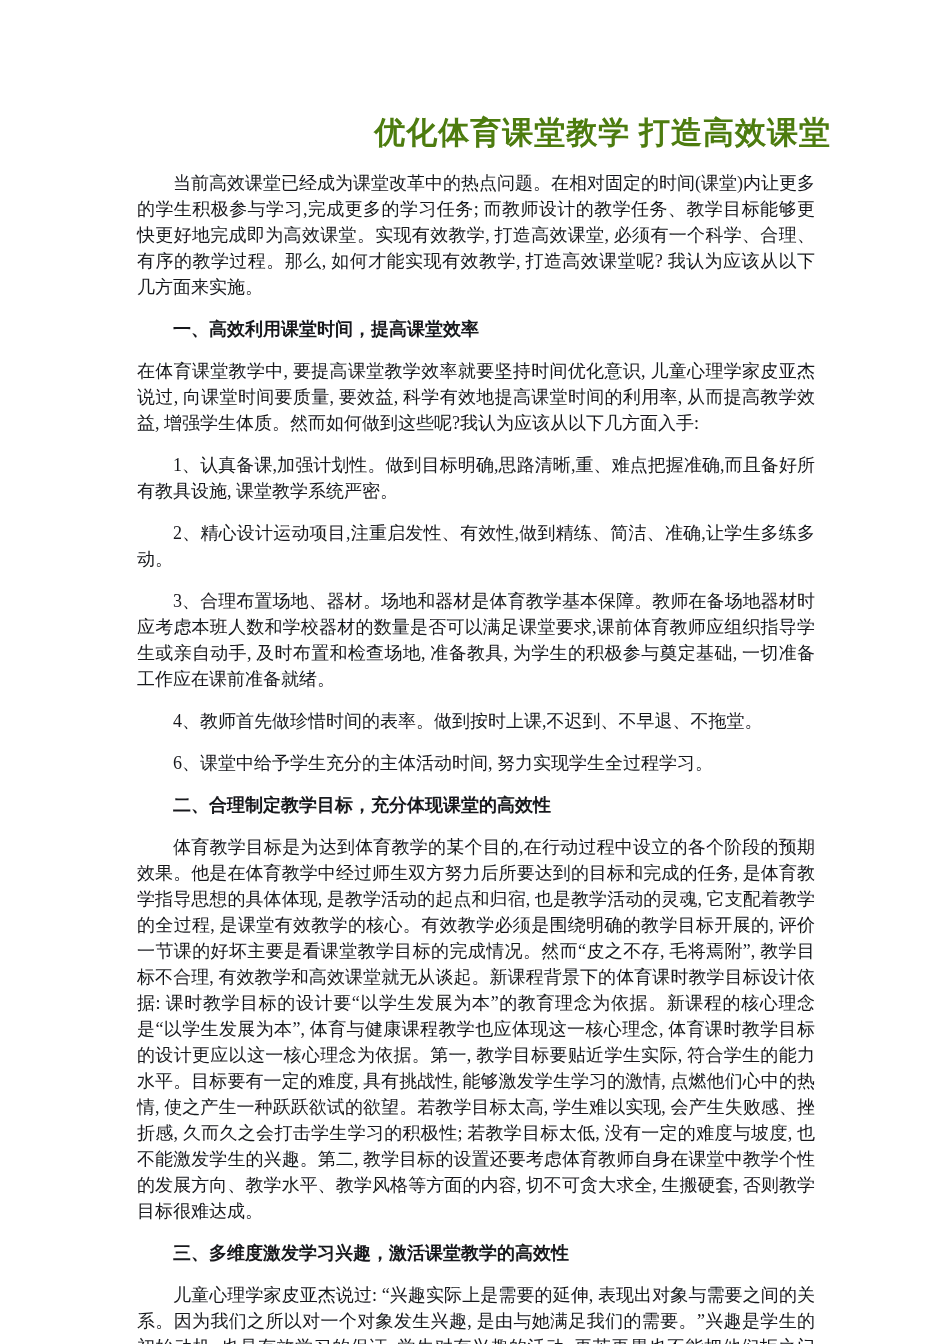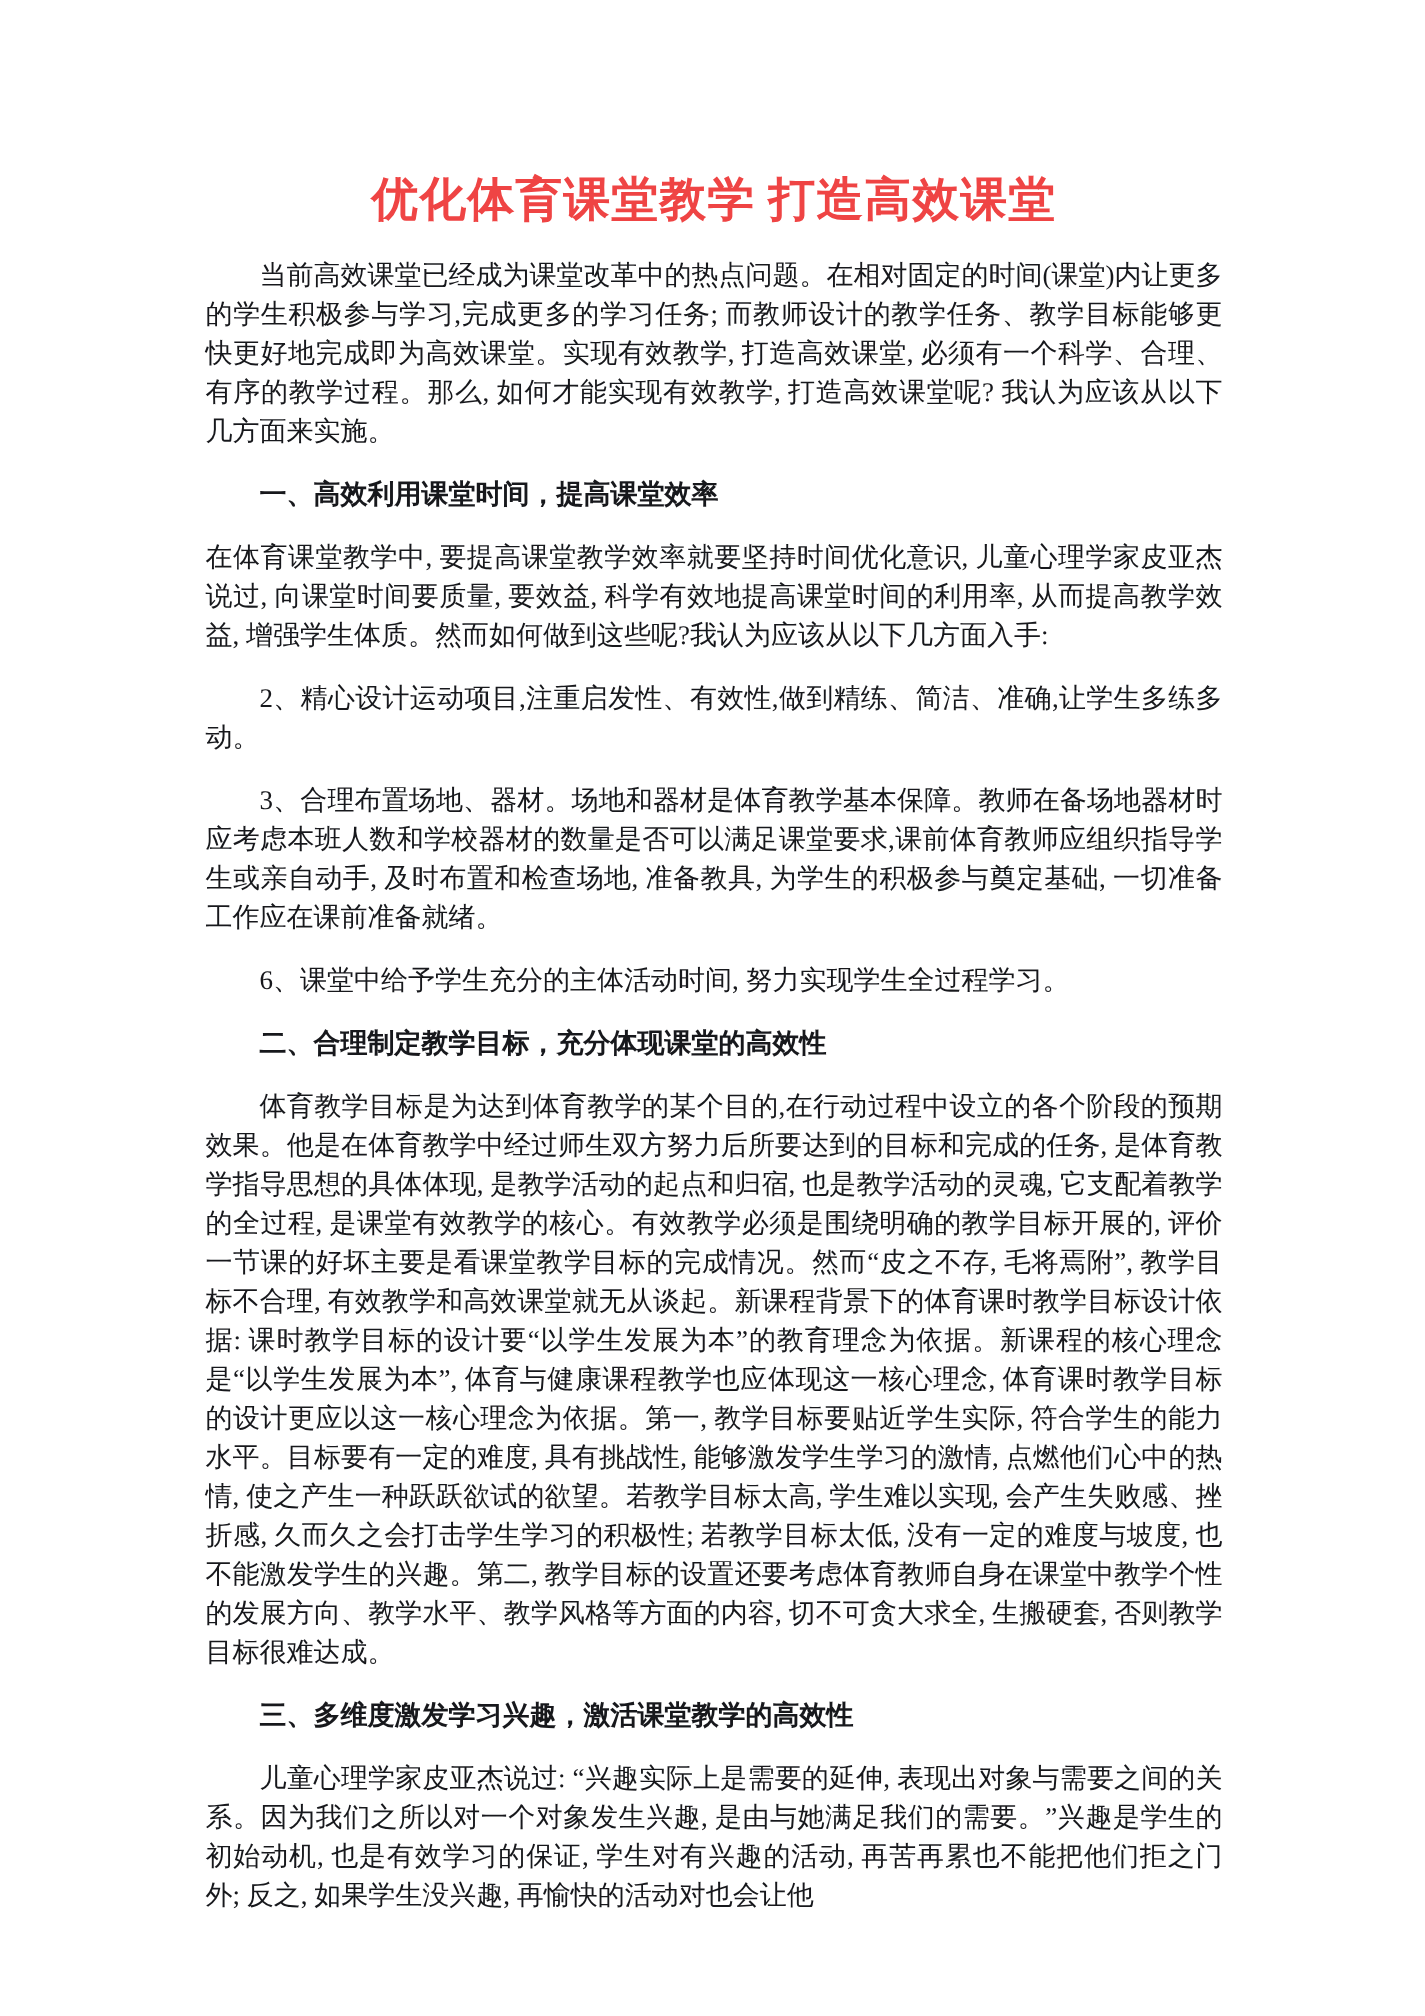--- a/index.html
+++ b/index.html
@@ -17,24 +17,24 @@
   .page {
     box-sizing: border-box;
     width: 950px;
     height: 1344px;
     padding: 112px 119px 40px 121px;
     background: #ffffff;
   }
   .doc-title {
     font-size: 31px;
     font-weight: bold;
-    text-align: center;
+    text-align: right;
     margin: 0 0 16px 0;
     letter-spacing: 1px;
-    color: #ef4444;
+    color: #4d7c0f;
     white-space: nowrap;
   }
   .doc-body {
     font-size: 18px;
     line-height: 26px;
   }
   .para {
     margin: 16px;
     text-align: justify;
     word-break: break-all;
@@ -48,21 +48,23 @@
 </style>
 </head>
 <body>
 
 <div class="page">
   <h1 class="doc-title">优化体育课堂教学 打造高效课堂</h1>
   <div class="doc-body">
       <p class="para indent">当前高效课堂已经成为课堂改革中的热点问题。在相对固定的时间(课堂)内让更多的学生积极参与学习,完成更多的学习任务; 而教师设计的教学任务、教学目标能够更快更好地完成即为高效课堂。实现有效教学, 打造高效课堂, 必须有一个科学、合理、有序的教学过程。那么, 如何才能实现有效教学, 打造高效课堂呢? 我认为应该从以下几方面来实施。</p>
       <p class="para heading indent">一、高效利用课堂时间，提高课堂效率</p>
       <p class="para">在体育课堂教学中, 要提高课堂教学效率就要坚持时间优化意识, 儿童心理学家皮亚杰说过, 向课堂时间要质量, 要效益, 科学有效地提高课堂时间的利用率, 从而提高教学效益, 增强学生体质。然而如何做到这些呢?我认为应该从以下几方面入手:</p>
+      <p class="para indent">1、认真备课,加强计划性。做到目标明确,思路清晰,重、难点把握准确,而且备好所有教具设施, 课堂教学系统严密。</p>
       <p class="para indent">2、精心设计运动项目,注重启发性、有效性,做到精练、简洁、准确,让学生多练多动。</p>
       <p class="para indent">3、合理布置场地、器材。场地和器材是体育教学基本保障。教师在备场地器材时应考虑本班人数和学校器材的数量是否可以满足课堂要求,课前体育教师应组织指导学生或亲自动手, 及时布置和检查场地, 准备教具, 为学生的积极参与奠定基础, 一切准备工作应在课前准备就绪。</p>
+      <p class="para indent">4、教师首先做珍惜时间的表率。做到按时上课,不迟到、不早退、不拖堂。</p>
       <p class="para indent">6、课堂中给予学生充分的主体活动时间, 努力实现学生全过程学习。</p>
       <p class="para heading indent">二、合理制定教学目标，充分体现课堂的高效性</p>
       <p class="para indent">体育教学目标是为达到体育教学的某个目的,在行动过程中设立的各个阶段的预期效果。他是在体育教学中经过师生双方努力后所要达到的目标和完成的任务, 是体育教学指导思想的具体体现, 是教学活动的起点和归宿, 也是教学活动的灵魂, 它支配着教学的全过程, 是课堂有效教学的核心。有效教学必须是围绕明确的教学目标开展的, 评价一节课的好坏主要是看课堂教学目标的完成情况。然而“皮之不存, 毛将焉附”, 教学目标不合理, 有效教学和高效课堂就无从谈起。新课程背景下的体育课时教学目标设计依据: 课时教学目标的设计要“以学生发展为本”的教育理念为依据。新课程的核心理念是“以学生发展为本”, 体育与健康课程教学也应体现这一核心理念, 体育课时教学目标的设计更应以这一核心理念为依据。第一, 教学目标要贴近学生实际, 符合学生的能力水平。目标要有一定的难度, 具有挑战性, 能够激发学生学习的激情, 点燃他们心中的热情, 使之产生一种跃跃欲试的欲望。若教学目标太高, 学生难以实现, 会产生失败感、挫折感, 久而久之会打击学生学习的积极性; 若教学目标太低, 没有一定的难度与坡度, 也不能激发学生的兴趣。第二, 教学目标的设置还要考虑体育教师自身在课堂中教学个性的发展方向、教学水平、教学风格等方面的内容, 切不可贪大求全, 生搬硬套, 否则教学目标很难达成。</p>
       <p class="para heading indent">三、多维度激发学习兴趣，激活课堂教学的高效性</p>
       <p class="para indent">儿童心理学家皮亚杰说过: “兴趣实际上是需要的延伸, 表现出对象与需要之间的关系。因为我们之所以对一个对象发生兴趣, 是由与她满足我们的需要。”兴趣是学生的初始动机, 也是有效学习的保证, 学生对有兴趣的活动, 再苦再累也不能把他们拒之门外; 反之, 如果学生没兴趣, 再愉快的活动对也会让他</p>
     </div>
 </div>
 
 </body></html>

